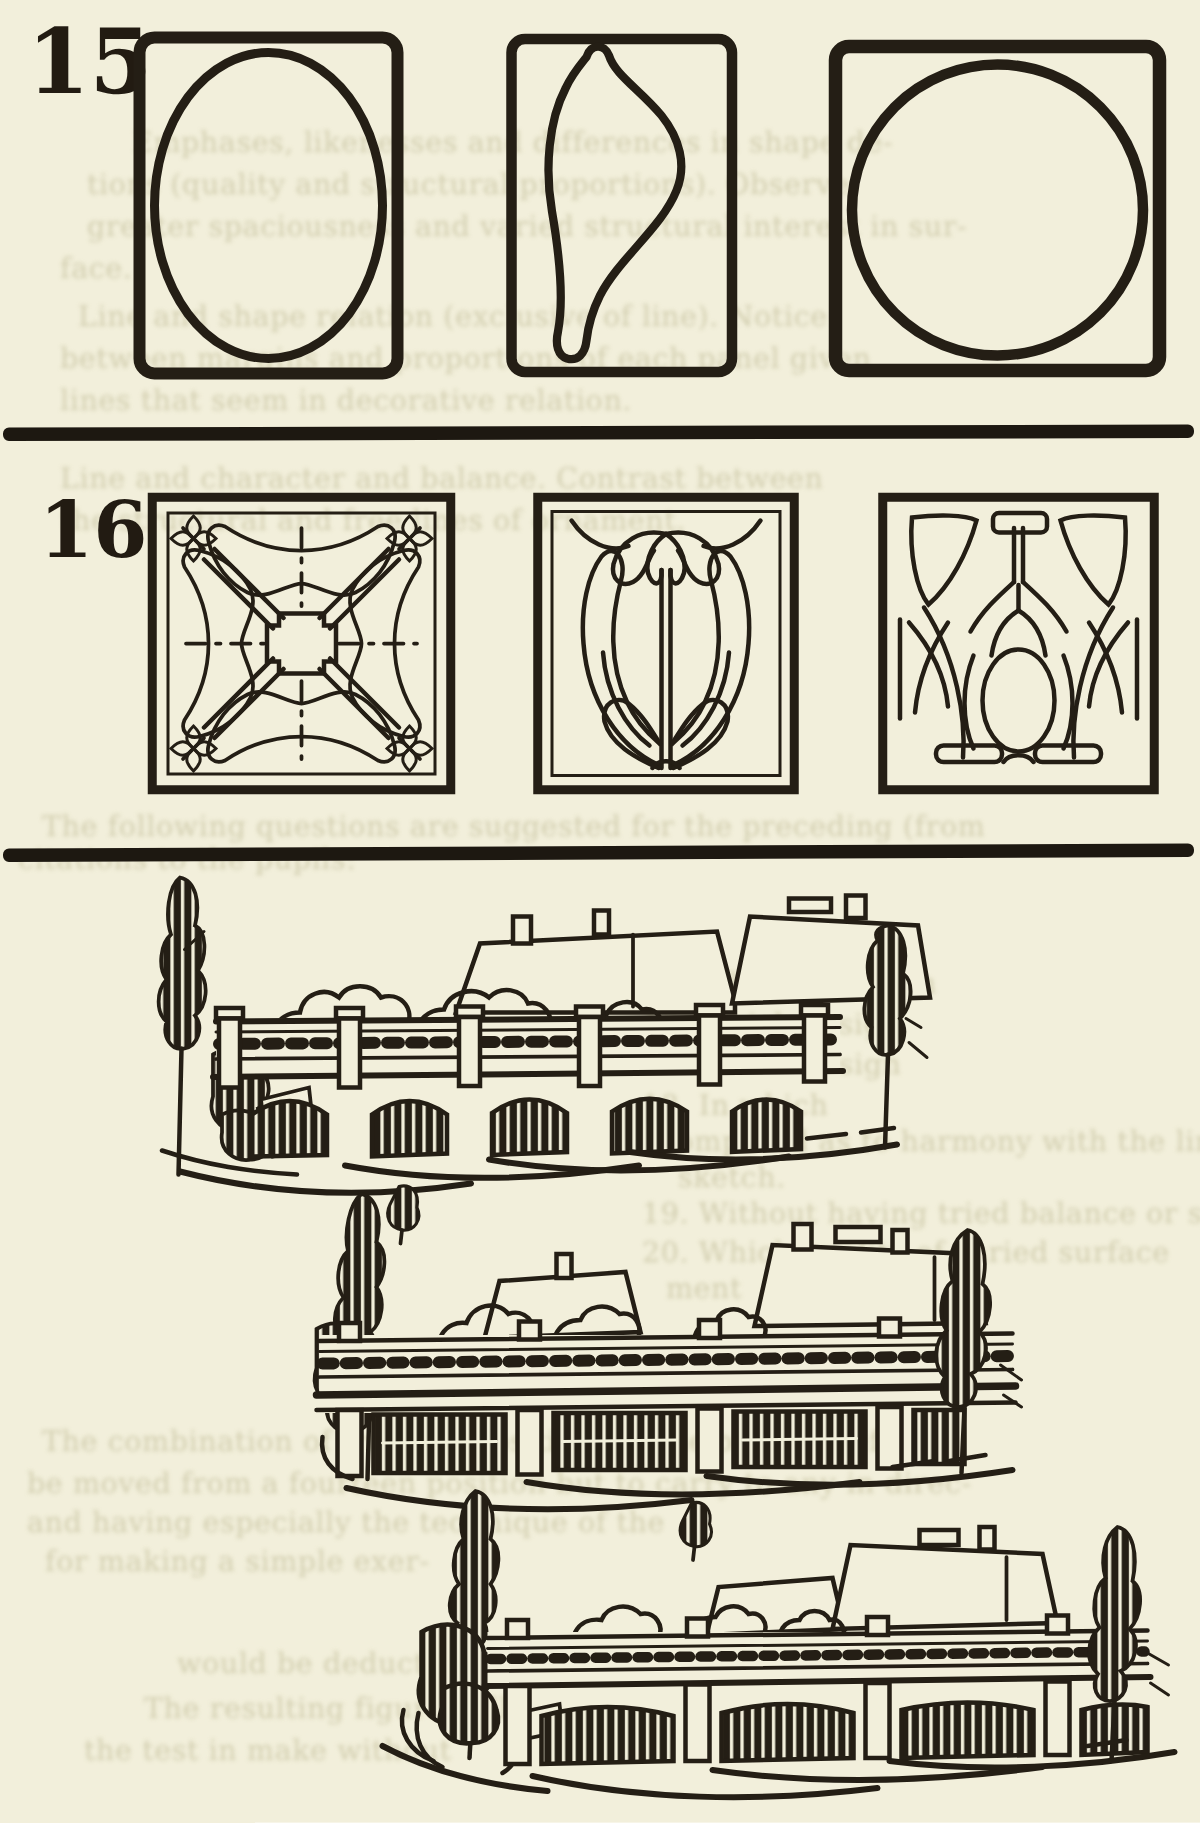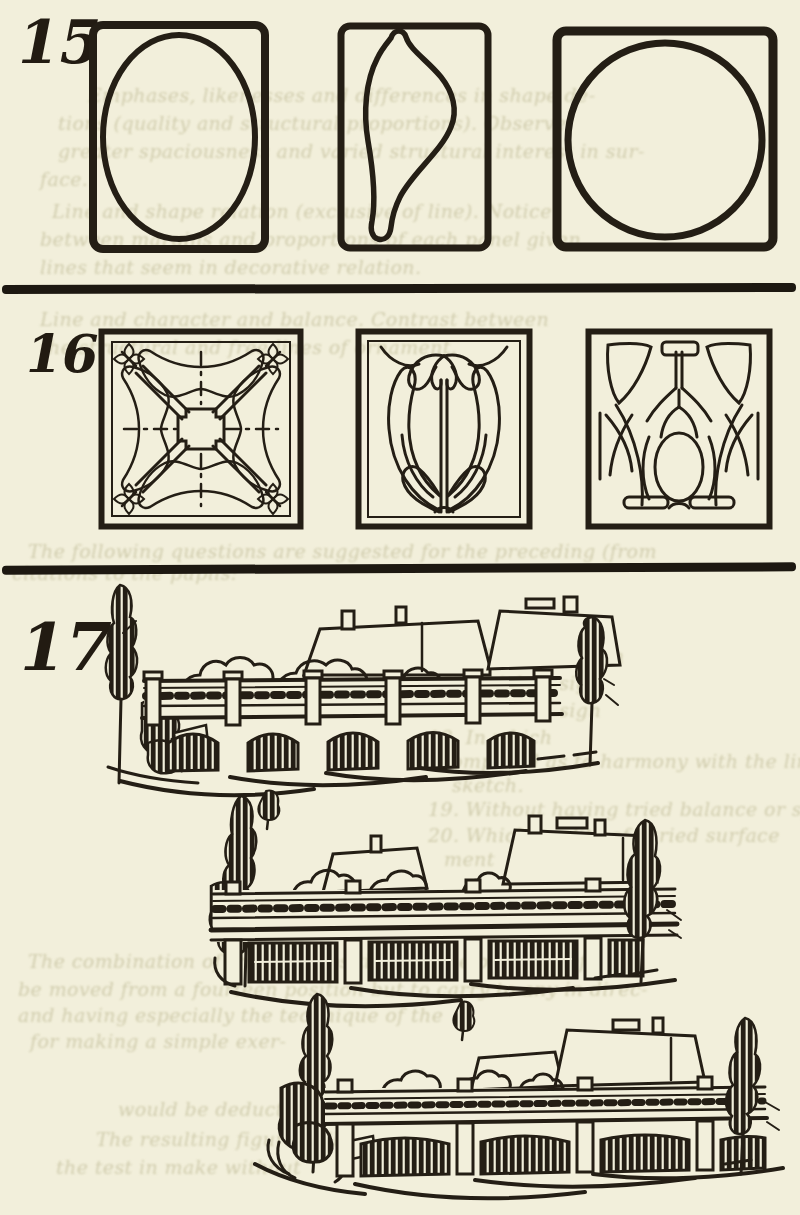--- a/index.html
+++ b/index.html
@@ -1,17 +1,17 @@
 <!DOCTYPE html>
 <html><head>
 <meta charset="utf-8">
 <style>
   html,body{margin:0;padding:0;}
   #page{position:relative;width:800px;height:1215px;background:#f2efdb;overflow:hidden;
-        font-family:"DejaVu Serif", serif;font-style:italic;}
+        font-family:"DejaVu Serif", serif;}
   .abs{position:absolute;}
   .ghost{position:absolute;font-family:"DejaVu Serif",serif;font-size:19px;color:#c9c5a3;
          filter:blur(1.3px);opacity:.8;white-space:nowrap;letter-spacing:.4px;}
   .fig-num{position:absolute;font-weight:bold;color:#221b12;line-height:1;}
   #n15{left:18px;top:12px;font-size:60px;}
   #n16{left:26px;top:328px;font-size:52px;}
   #n17{left:20px;top:614px;font-size:66px;}
   .rule{position:absolute;left:2px;width:794px;height:9px;background:#1d1811;border-radius:4px;}
   #rule1{top:284px;transform:rotate(-0.15deg);}
   #rule2{top:564px;transform:rotate(-0.25deg);}
@@ -186,21 +186,20 @@
         <ellipse cx="94" cy="139" rx="24" ry="34"></ellipse>
         <path d="M64,109 C56,129 56,153 64,171"></path>
         <path d="M124,109 C132,129 132,153 124,171"></path>
         <path d="M84,180 C88,174 100,174 104,180"></path>
       </g>
     </g>
   </svg>
 
   <div id="rule2" class="rule"></div>
 
-  <div id="n17" class="fig-num">17</div>
 
   <svg class="abs" style="left:90px;top:575px" width="545" height="258" viewBox="0 0 545 258">
     <defs>
       <pattern id="hb1" width="7" height="12" patternUnits="userSpaceOnUse">
         <rect width="7" height="12" fill="#241e15"></rect>
           <rect x="2.6" width="2.2" height="12" fill="#f2efdb"></rect>
       </pattern>
     </defs>
     <g stroke="#241e15" fill="none" stroke-linecap="round" stroke-width="3">
 

